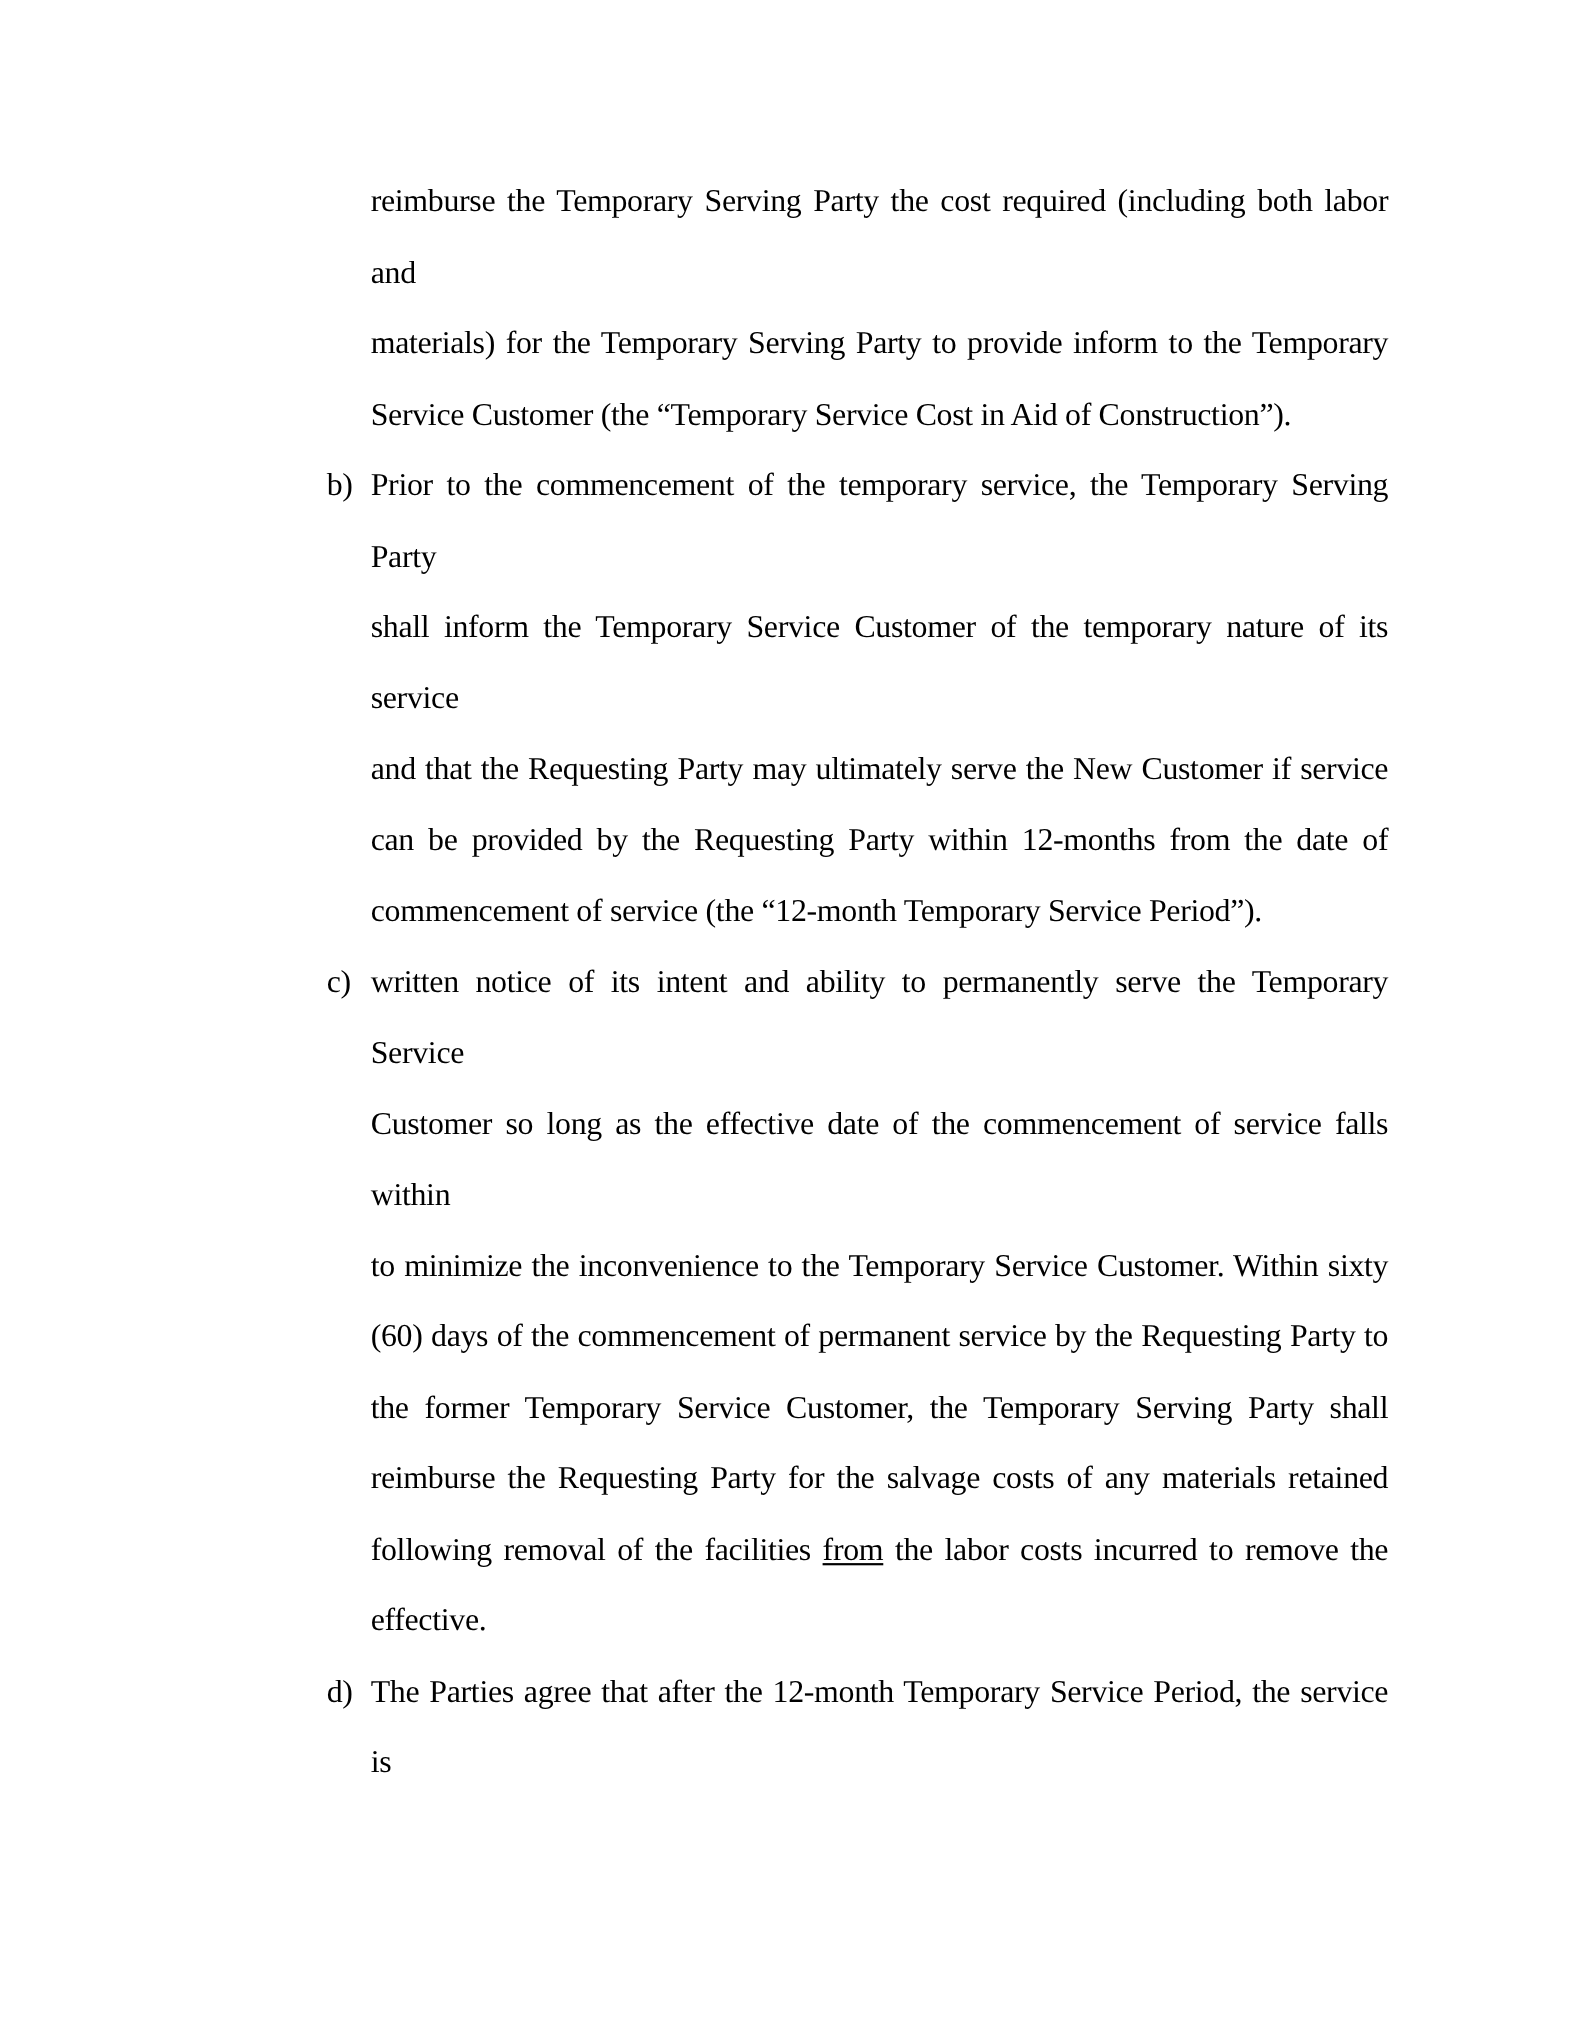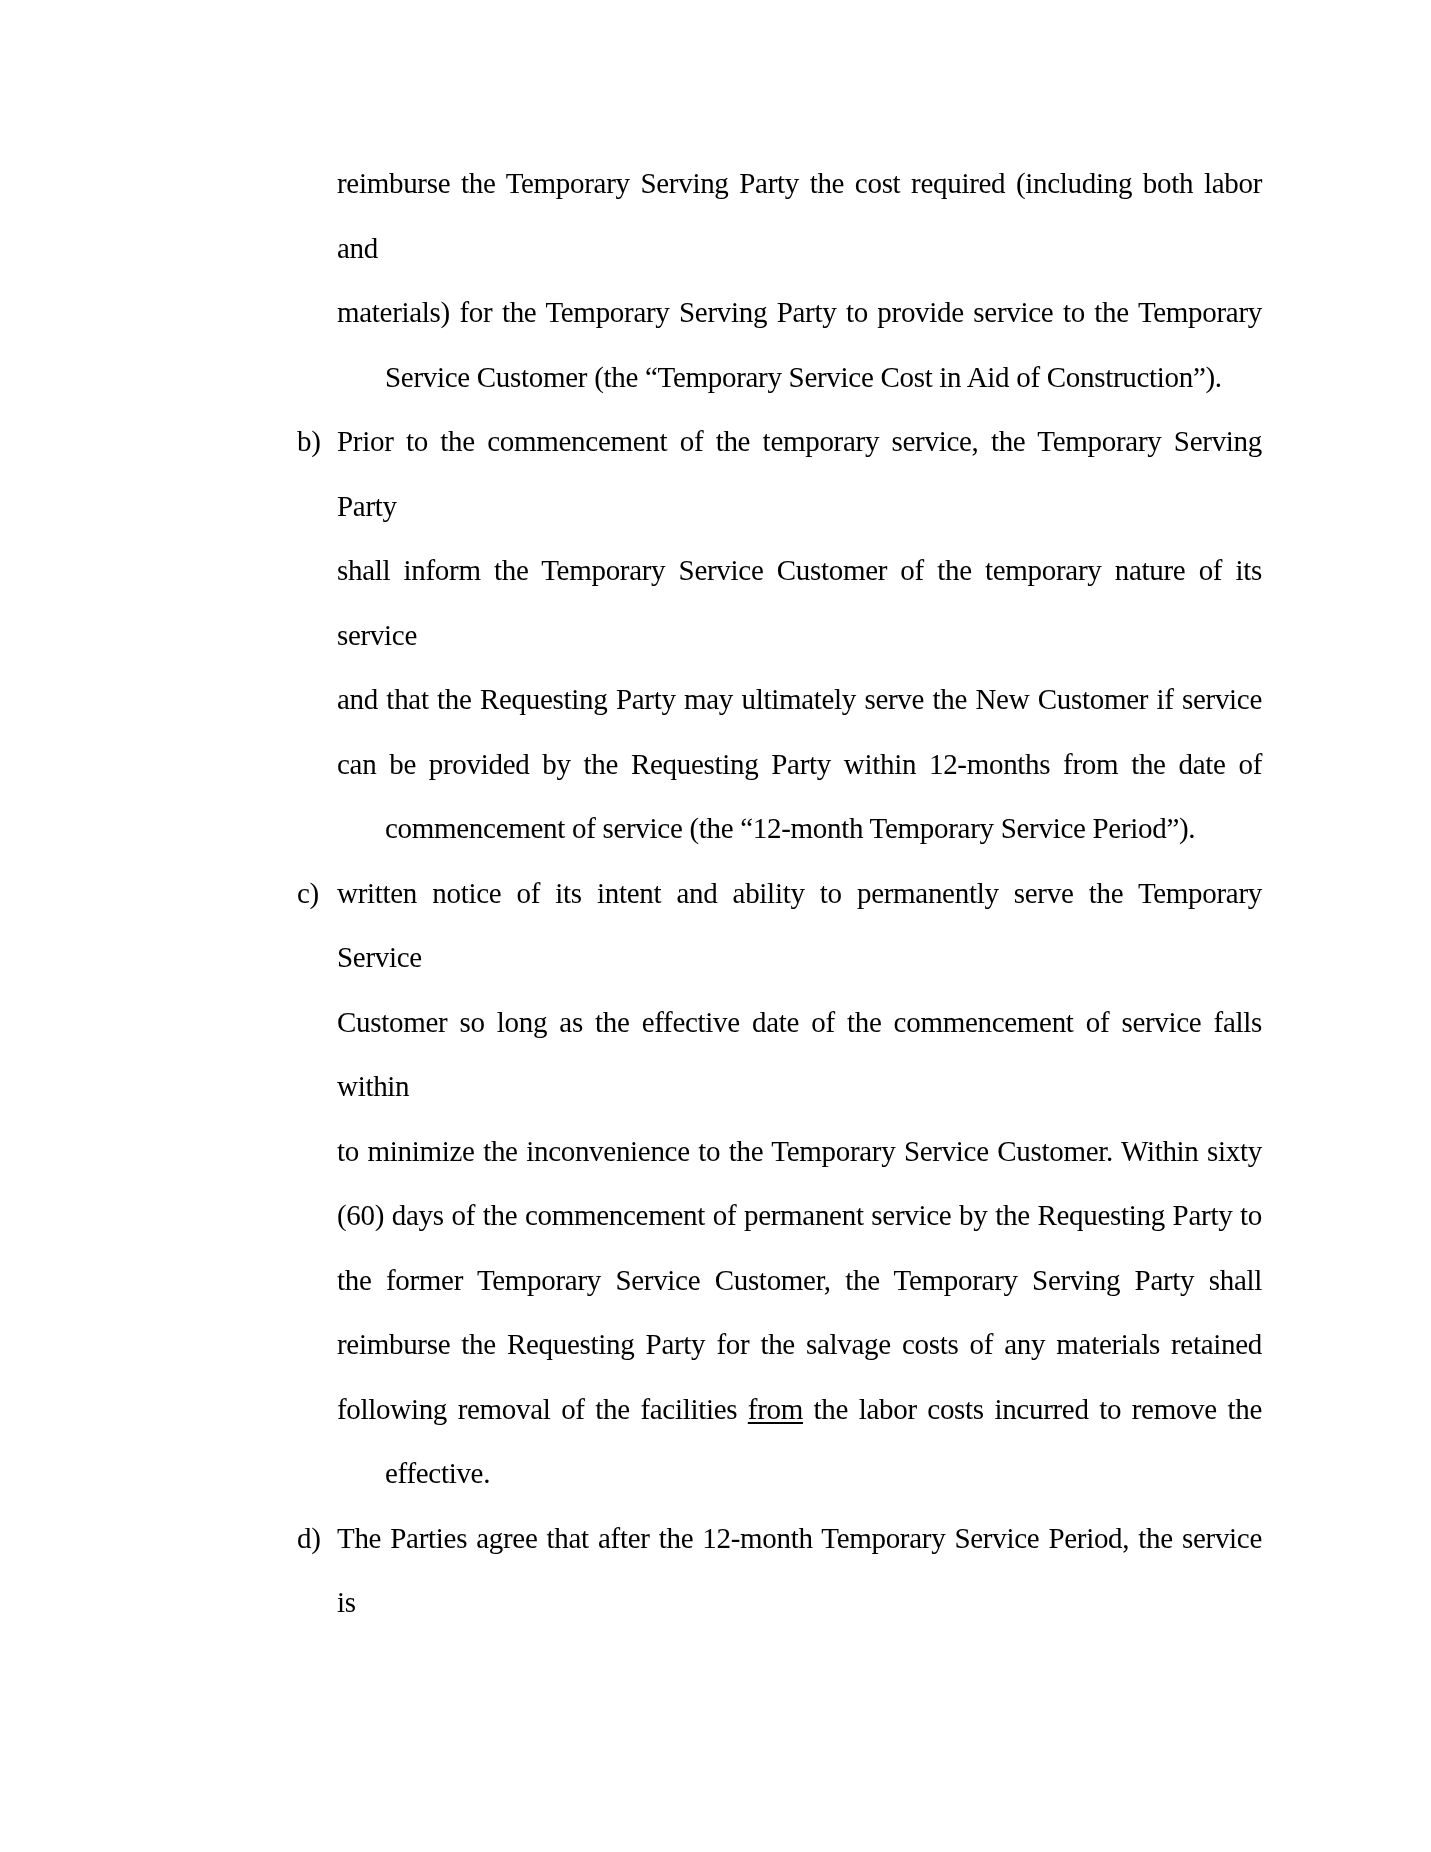--- a/index.html
+++ b/index.html
@@ -37,21 +37,20 @@
     font-size: 29px;
     line-height: 64.5px;
     letter-spacing: -0.3px;
     text-align: justify;
     text-align-last: justify;
     white-space: normal;
   }
   .line.end {
     text-align: left;
     text-align-last: left;
-    margin-left: 48px;
   }
   .u {
     text-decoration: underline;
     text-underline-offset: 3px;
   }
   .page-number {
     position: absolute;
     top: 1703px;
     left: 0;
     width: 100%;
@@ -61,21 +60,21 @@
   }
 </style>
 </head>
 <body>
 
 <div class="page">
   <div class="content">
 
     <div class="item">
       <div class="line">reimburse the Temporary Serving Party the cost required (including both labor and</div>
-      <div class="line">materials) for the Temporary Serving Party to provide service to the Temporary</div>
+      <div class="line">materials) for the Temporary Serving Party to provide inform to the Temporary</div>
       <div class="line end">Service Customer (the “Temporary Service Cost in Aid of Construction”).</div>
     </div>
 
     <div class="item">
       <span class="marker">b)</span>
       <div class="line">Prior to the commencement of the temporary service, the Temporary Serving Party</div>
       <div class="line">shall inform the Temporary Service Customer of the temporary nature of its service</div>
       <div class="line">and that the Requesting Party may ultimately serve the New Customer if service</div>
       <div class="line">can be provided by the Requesting Party within 12-months from the date of</div>
       <div class="line end">commencement of service (the “12-month Temporary Service Period”).</div>

